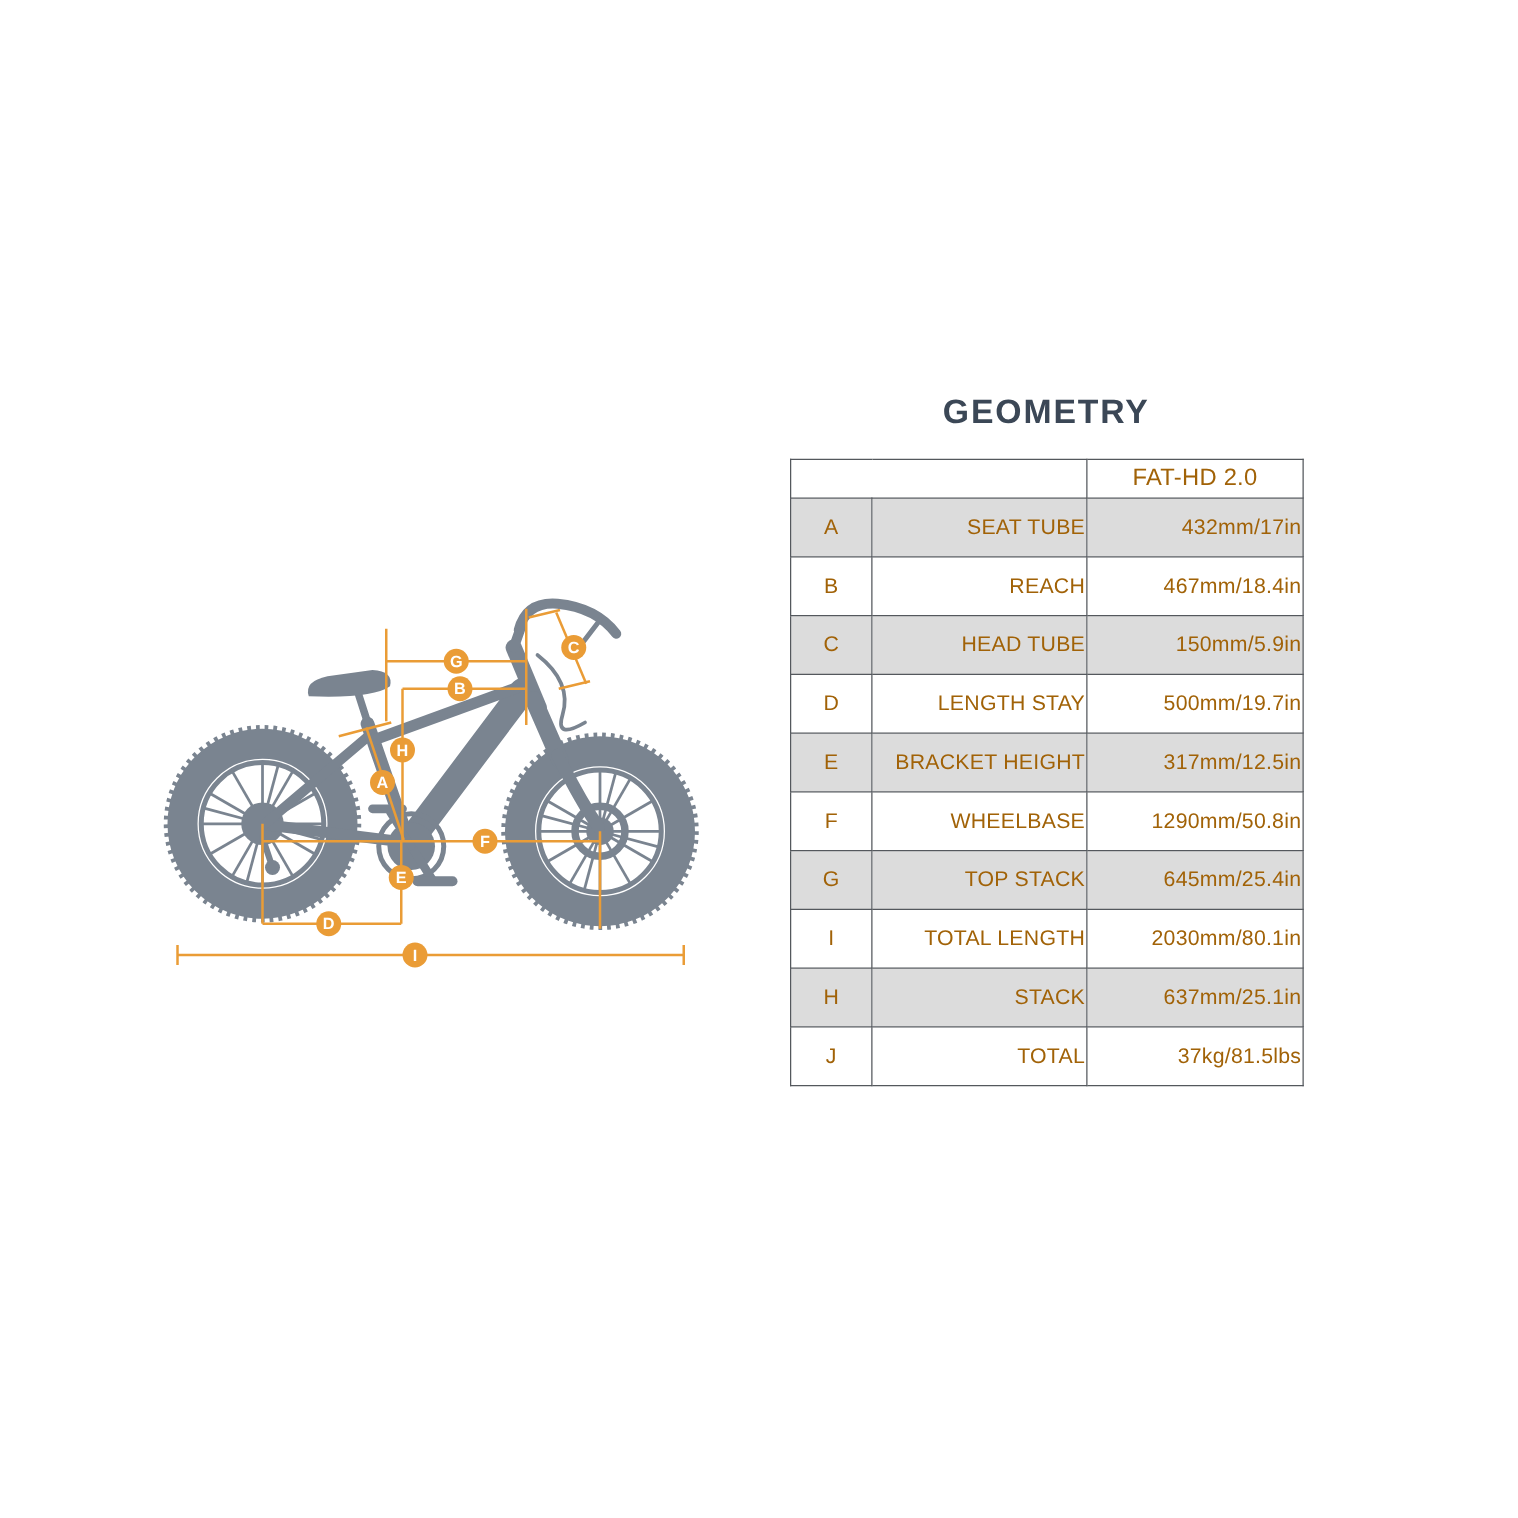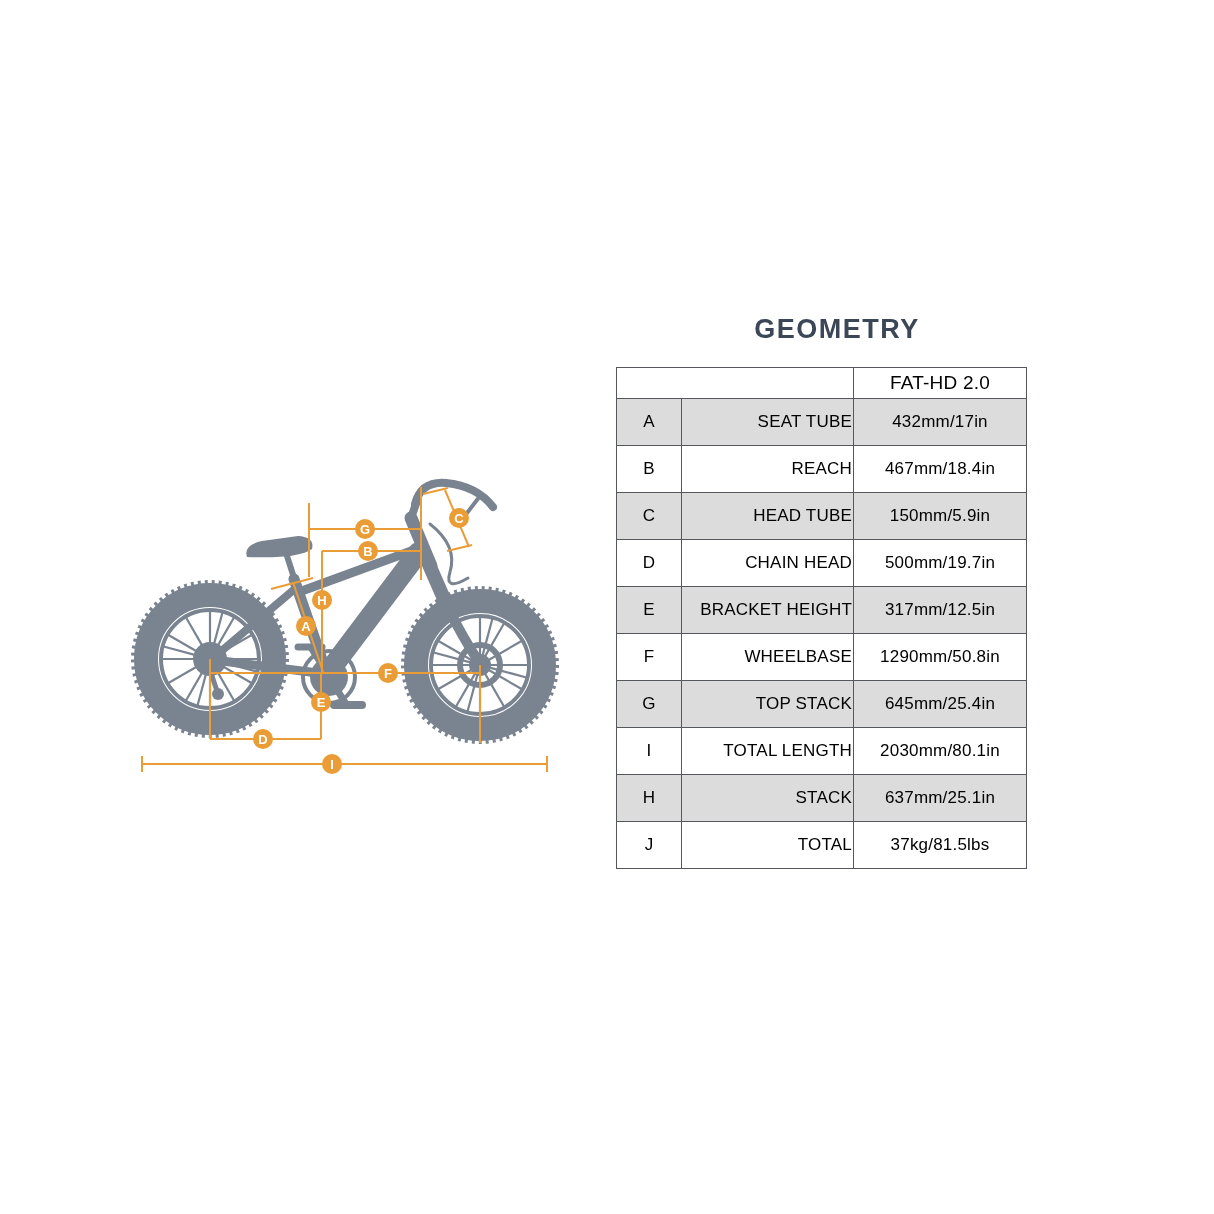--- a/index.html
+++ b/index.html
@@ -6,35 +6,35 @@
   .canvas {
     position:relative; width:1167px; height:1214px; background:#ffffff;
     font-family:"Liberation Sans", sans-serif; overflow:hidden;
   }
   .page-title {
     position:absolute; left:632px; top:314px; width:410px;
     text-align:center; font-size:27px; font-weight:bold;
     letter-spacing:1.5px; color:#3b4756;
   }
   .geo-table {
-    position:absolute; left:616px; top:367px; width:410px;
+    position:absolute; left:632px; top:367px; width:410px;
     border-collapse:collapse; table-layout:fixed;
-    color:#000000; font-size:17px; letter-spacing:0.2px;
+    color:#a16207; font-size:17px; letter-spacing:0.2px;
   }
   .geo-table th, .geo-table td { border:1px solid #54585d; overflow:hidden; white-space:nowrap; }
   .geo-table thead tr { height:31px; }
   .geo-table tbody tr { height:47px; }
   .geo-table tbody tr:nth-child(odd) { background:#dcdcdc; }
   .geo-table tbody tr:nth-child(even) { background:#ffffff; }
   .col-letter { width:65px; }
   .col-label  { width:172px; }
   .col-value  { width:173px; }
   .cell-letter { text-align:center; }
   .cell-label  { text-align:right; padding-left:14px; }
-  .cell-value  { text-align:center; }
+  .cell-value  { text-align:right; }
   .model-header { text-align:center; font-size:19px; font-weight:normal; background:#ffffff; }
   .head-empty { background:#ffffff; }
   .bike-svg { position:absolute; left:130px; top:460px; }
   .dim { stroke:#ea9c36; stroke-width:2; fill:none; }
   .frame { stroke:#7a8490; fill:none; stroke-linecap:round; }
   .solid { fill:#7a8490; stroke:none; }
   .marker-circle { fill:#ea9c36; stroke:none; }
   .marker-letter {
     fill:#ffffff; font-size:13px; font-weight:bold; text-anchor:middle;
     font-family:"Liberation Sans", sans-serif;
@@ -70,21 +70,21 @@
         <td class="cell-label">REACH</td>
         <td class="cell-value">467mm/18.4in</td>
       </tr>
       <tr>
         <td class="cell-letter">C</td>
         <td class="cell-label">HEAD TUBE</td>
         <td class="cell-value">150mm/5.9in</td>
       </tr>
       <tr>
         <td class="cell-letter">D</td>
-        <td class="cell-label">CHAIN HEAD</td>
+        <td class="cell-label">LENGTH STAY</td>
         <td class="cell-value">500mm/19.7in</td>
       </tr>
       <tr>
         <td class="cell-letter">E</td>
         <td class="cell-label">BRACKET HEIGHT</td>
         <td class="cell-value">317mm/12.5in</td>
       </tr>
       <tr>
         <td class="cell-letter">F</td>
         <td class="cell-label">WHEELBASE</td>

